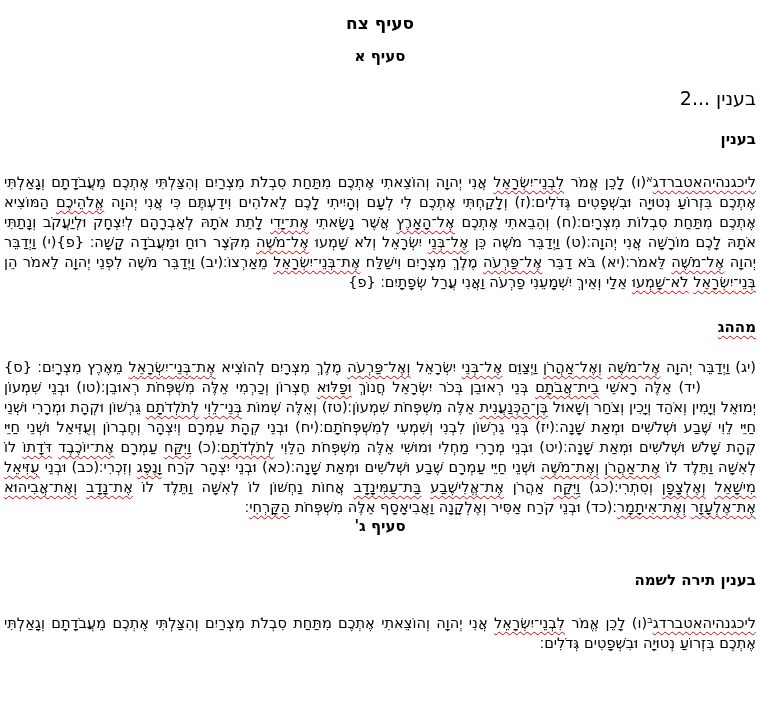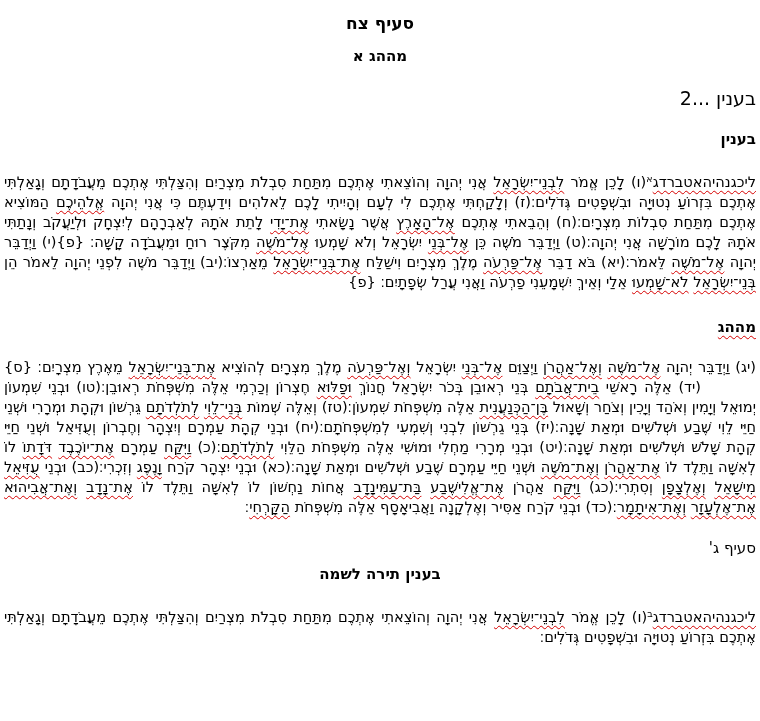--- a/index.html
+++ b/index.html
@@ -35,34 +35,34 @@
     text-decoration:underline;
     text-decoration-style:wavy;
     text-decoration-color:#d60000;
     text-decoration-thickness:1px;
     text-underline-offset:3px;
     text-decoration-skip-ink:none;
   }
   .sup{font-size:9.5px;vertical-align:5px;}
   .gap{display:inline-block;width:55px;}
   .s3-title{
-    text-align:right;font-weight:normal;font-size:15px;margin-top:22px;
+    text-align:center;font-weight:bold;font-size:15px;
   }
   .s3-heading{
-    font-weight:bold;font-size:15px;text-align:center;margin-top:8px;
+    font-weight:bold;font-size:15px;text-align:right;margin-top:36px;
   }
 </style>
 </head>
 <body>
 
 <div class="page">
 
   <div class="doc-title">סעיף צח</div>
 
-  <div class="doc-subtitle">מההג א</div>
+  <div class="doc-subtitle">סעיף א</div>
 
   <div class="toc">
     <div class="toc-line">
       <span>בענין</span>
       <span>...</span><span>2</span>
     </div>
   </div>
 
   <div class="sec-heading">בענין</div>
 

